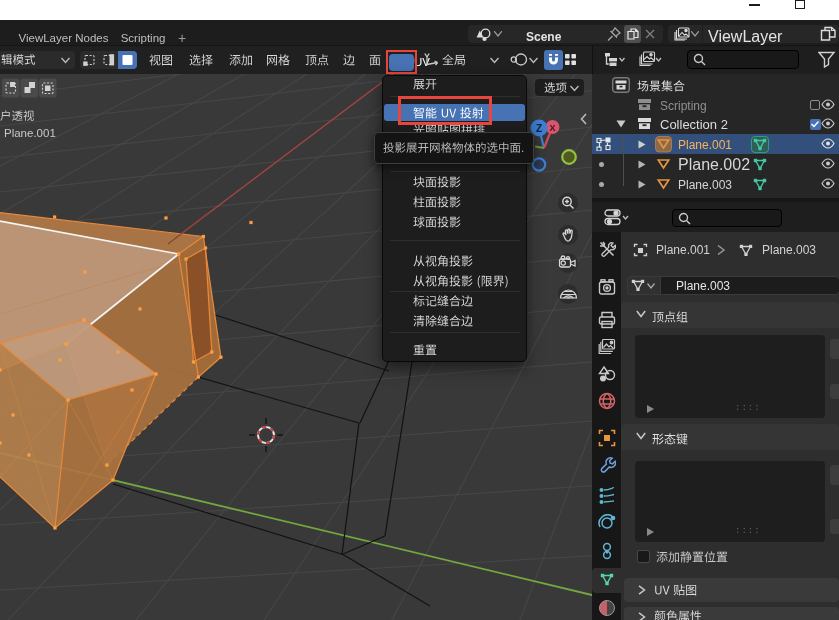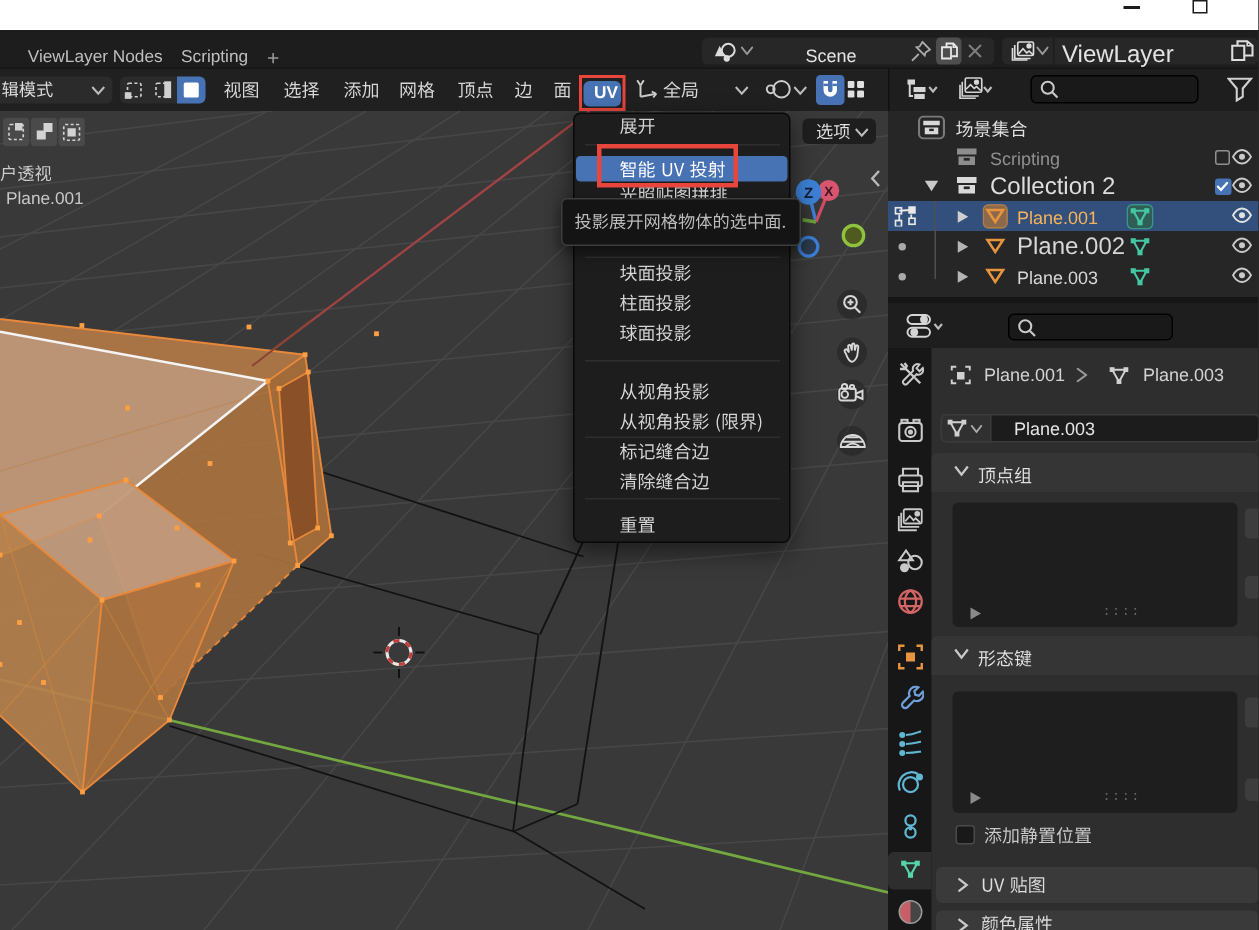--- a/index.html
+++ b/index.html
@@ -12,21 +12,21 @@
 <div style="position:absolute;left:178px;top:31px;font-size:14px;line-height:14px;color:#9a9a9a;font-weight:400;letter-spacing:0px;white-space:pre">+</div>
 <div style="position:absolute;left:468px;top:25px;width:195px;height:18px;background:#272727;border-radius:4px"></div>
 <svg style="position:absolute;left:475px;top:27px" width="16" height="15" viewBox="0 0 16 15">
 <circle cx="10.5" cy="6.5" r="4.3" fill="none" stroke="#ddd" stroke-width="1.3"></circle>
 <path d="M4.8 3.5 L8 10.5 H1.6 Z" fill="#ddd"></path>
     <circle cx="9.5" cy="12" r="2.1" fill="#ddd"></circle>
   </svg>
 <svg style="position:absolute;left:494px;top:31px" width="8" height="6">
     <path d="M0 0 L4 5 L8 0" fill="none" stroke="#999" stroke-width="1.3"></path>
   </svg>
-<div style="position:absolute;left:537px;top:31px;font-size:12px;line-height:12px;color:#e3e3e3;font-weight:400;letter-spacing:0px;white-space:pre">Scene</div>
+<div style="position:absolute;left:526px;top:31px;font-size:12px;line-height:12px;color:#e3e3e3;font-weight:700;letter-spacing:0px;white-space:pre">Scene</div>
 <svg style="position:absolute;left:607px;top:27px" width="14" height="15" viewBox="0 0 14 15">
 <g fill="none" stroke="#aaa" stroke-width="1.2">
       <path d="M8 1 L13 6 L10 8 L9.5 10 L4 4.5 L6 4 Z"></path>
       <path d="M5.5 9 L1 13.5"></path>
     </g>
   </svg>
 <div style="position:absolute;left:624px;top:25px;width:17px;height:18px;background:#4e4e4e;border-radius:3px"></div>
 <svg style="position:absolute;left:627px;top:28px" width="12" height="12" viewBox="0 0 12 12">
 <path d="M1 3.5 h6 v7.5 h-6 Z" fill="none" stroke="#e8e8e8" stroke-width="1.2"></path>
 <path d="M4 3.5 V1 h4.5 L11 3.5 v6 h-3.5" fill="none" stroke="#e8e8e8" stroke-width="1.2"></path>
@@ -114,21 +114,21 @@
     <g fill="#d8d8d8" transform="translate(0,13.44)">
       <path transform="translate(0.00,0) scale(0.01200,-0.01200)" d="M82 784C137 732 204 659 236 612L297 660C264 705 195 775 140 825ZM553 825C552 769 551 714 548 661H342V589H543C526 397 476 237 313 140C333 127 356 103 367 85C544 197 600 375 621 589H843C830 308 816 198 791 171C781 160 770 158 751 159C728 159 672 159 613 164C627 142 637 110 639 87C694 85 751 83 781 86C815 89 837 97 858 123C892 164 906 285 920 625C921 635 921 661 921 661H626C629 714 631 769 632 825ZM248 501H42V427H173V116C129 98 78 51 24 -9L80 -82C129 -12 176 52 208 52C230 52 264 16 306 -12C378 -58 463 -69 593 -69C694 -69 879 -63 950 -58C952 -35 964 5 974 26C873 15 720 6 596 6C479 6 391 13 325 56C290 78 267 98 248 110Z"></path>
     </g>
   </svg>
 <svg style="position:absolute;left:369.0px;top:50.6px;overflow:visible" width="12" height="19" viewBox="0 0 12 19">
     <g fill="#d8d8d8" transform="translate(0,13.44)">
       <path transform="translate(0.00,0) scale(0.01200,-0.01200)" d="M389 334H601V221H389ZM389 395V506H601V395ZM389 160H601V43H389ZM58 774V702H444C437 661 426 614 416 576H104V-80H176V-27H820V-80H896V576H493L532 702H945V774ZM176 43V506H320V43ZM820 43H670V506H820Z"></path>
     </g>
   </svg>
 <div style="position:absolute;left:389px;top:54px;width:24.5px;height:17px;background:#4772b3;border-radius:4px"></div>
-<div style="position:absolute;left:396px;top:57px;font-size:11.5px;line-height:11.5px;color:#ffffff;font-weight:700;letter-spacing:0px;white-space:pre">UV</div>
+<div style="position:absolute;left:414px;top:57px;font-size:11.5px;line-height:11.5px;color:#ffffff;font-weight:400;letter-spacing:0px;white-space:pre">UV</div>
 <div style="position:absolute;left:386px;top:50px;width:31px;height:24px;border:2.6px solid #e8453c"></div>
 <svg style="position:absolute;left:424px;top:52px" width="15" height="14" viewBox="0 0 15 14">
 <g fill="none" stroke="#ccc" stroke-width="1.3">
       <path d="M3 12.5 L3 5"></path>
       <path d="M3 5 L0.8 1.5 M3 5 L5.2 1.5"></path>
       <path d="M3 12.5 L13.5 10.5"></path>
       <path d="M13.5 10.5 L10.5 9 M13.5 10.5 L11.5 13"></path>
     </g>
   </svg>
 <svg style="position:absolute;left:442.0px;top:50.6px;overflow:visible" width="24" height="19" viewBox="0 0 24 19">
@@ -396,21 +396,21 @@
 <svg style="position:absolute;left:616px;top:120px" width="10" height="8">
     <path d="M0.5 0.5 h9 L5 7.5 Z" fill="#c9c9c9"></path>
   </svg>
 <svg style="position:absolute;left:637px;top:117px" width="15" height="13" viewBox="0 0 15 13">
 <g fill="#d9d9d9">
       <path d="M1 1 h13 v4 h-13 Z"></path>
       <path d="M2 6.3 h11 v5.7 h-11 Z"></path>
       <rect x="5.5" y="7.3" width="4" height="1.8" fill="#262626"></rect>
     </g>
   </svg>
-<div style="position:absolute;left:660px;top:119px;font-size:16px;line-height:12px;color:#dddddd;font-weight:400;letter-spacing:0px;white-space:pre">Collection 2</div>
+<div style="position:absolute;left:660px;top:119px;font-size:13px;line-height:12px;color:#dddddd;font-weight:400;letter-spacing:0px;white-space:pre">Collection 2</div>
 <div style="position:absolute;left:809.5px;top:118.5px;width:11px;height:11px;background:#4772b3;border-radius:2px"></div>
 <svg style="position:absolute;left:811px;top:121px" width="8" height="7">
     <path d="M0.5 3 L3 5.5 L7.5 0.5" fill="none" stroke="#fff" stroke-width="1.5"></path>
   </svg>
 <svg style="position:absolute;left:821px;top:118px" width="14" height="11" viewBox="0 0 14 11">
     <path d="M1 5.5 C3 2,5 1,7 1 C9 1,11 2,13 5.5 C11 9,9 10,7 10 C5 10,3 9,1 5.5 Z" fill="none" stroke="#c9c9c9" stroke-width="1.2"></path>
     <circle cx="7" cy="5.5" r="2" fill="#c9c9c9"></circle>
   </svg>
 <div style="position:absolute;left:592px;top:134px;width:247px;height:19.5px;background:#33507d"></div>
 <svg style="position:absolute;left:596px;top:137px" width="15" height="14" viewBox="0 0 15 14">

